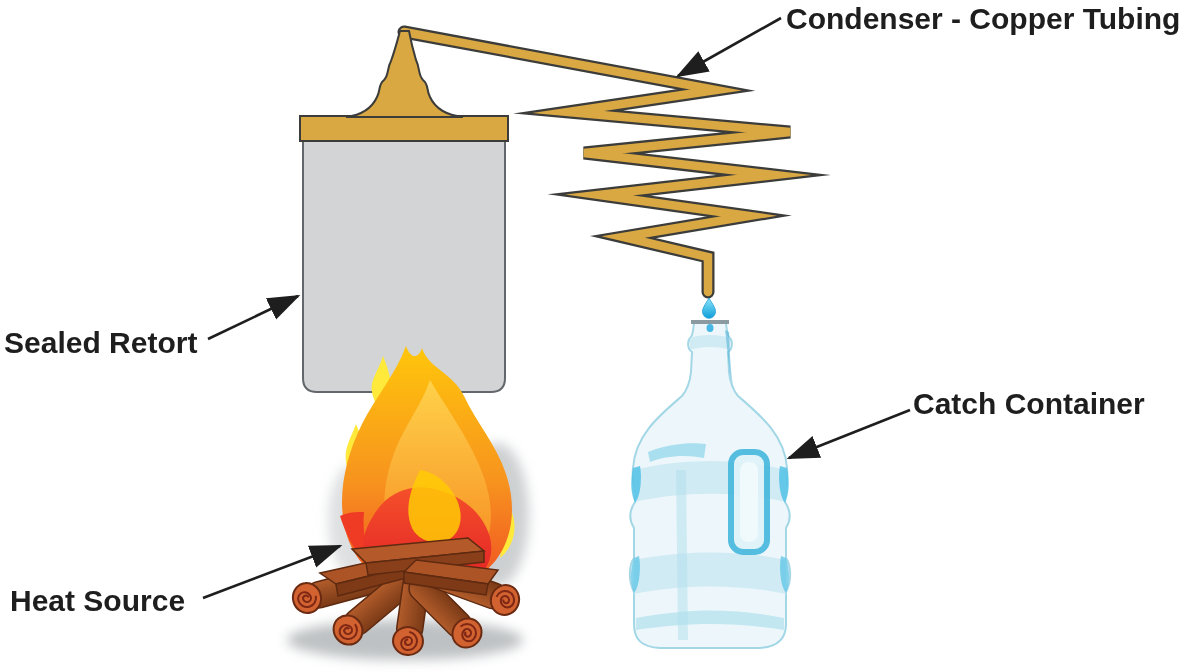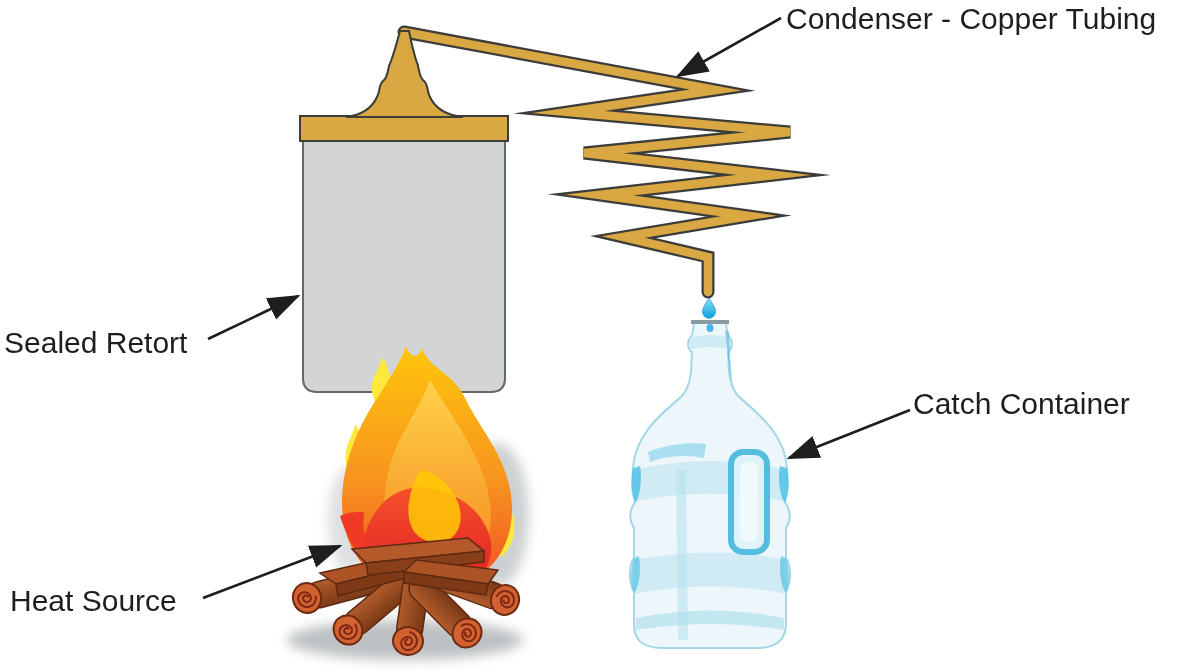--- a/index.html
+++ b/index.html
@@ -1,16 +1,16 @@
 <!DOCTYPE html>
 <html style="--background: #FFFFFF; --copper: #D9A843; --copper_outline: #3C3C3B; --retort_body: #D2D4D6; --retort_border: #63666A; --flame_yellow: #FFE93B; --flame_orange: #F7941E; --flame_red: #EF3B24; --log_brown: #A0522D; --bottle_blue: #CBE9F3; --bottle_accent: #54C2E6; --drop_blue: #29ABE2; --label_text: #1E1E1E; --arrow: #1E1E1E;"><head>
 <meta charset="utf-8">
 <style>
   html,body{margin:0;padding:0;background:#fff;}
-  .stage{width:1200px;height:672px;position:relative;background:var(--background,#fff);overflow:hidden;}
+  .stage{width:1200px;height:672px;position:relative;background:var(--background,#fff);overflow:hidden;font-weight:bold;}
   svg{display:block;}
   .lbl{font-family:"Liberation Sans","DejaVu Sans",sans-serif;font-size:30px;fill:var(--label_text,#1e1e1e);}
   .arrowline{stroke:var(--arrow,#1e1e1e);stroke-width:2.6;fill:none;}
   .copper{fill:var(--copper,#D9A843);stroke:var(--copper_outline,#3C3C3B);stroke-width:2;}
   .tube-o{fill:none;stroke:var(--copper_outline,#3C3C3B);stroke-width:13;stroke-linecap:round;stroke-linejoin:miter;stroke-miterlimit:9;}
   .tube-i{fill:none;stroke:var(--copper,#D9A843);stroke-width:8.5;stroke-linecap:round;stroke-linejoin:miter;stroke-miterlimit:9;}
   .retort-body{fill:var(--retort_body,#D2D4D6);stroke:var(--retort_border,#63666A);stroke-width:2;}
   .bottle-main{fill:#EDF7FB;stroke:#A3D7E6;stroke-width:2;}
   .bottle-band{fill:#CBE9F3;opacity:.85;}
   .plank-top{stroke:#5E2A10;stroke-width:1.5;}

